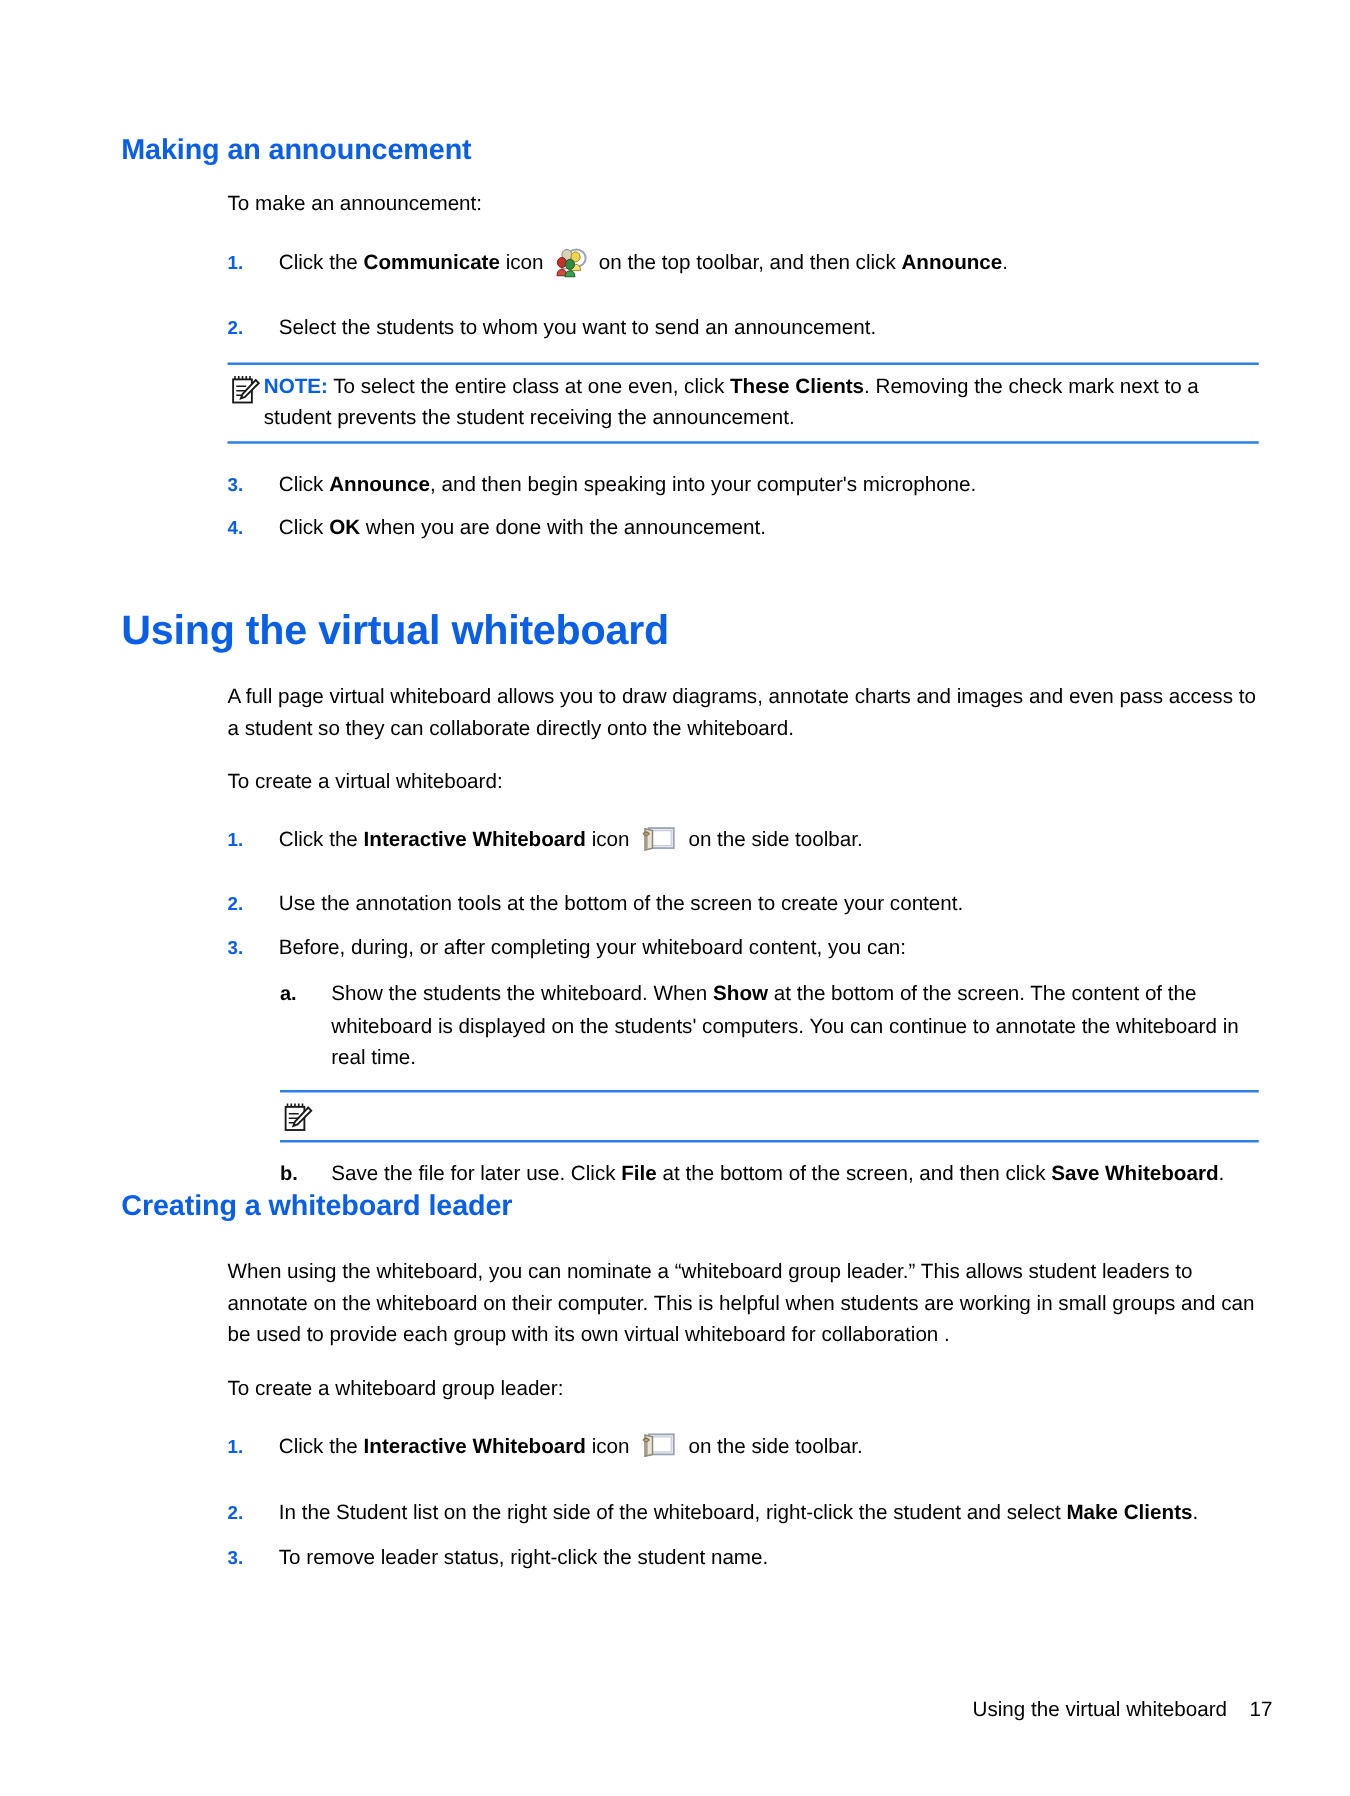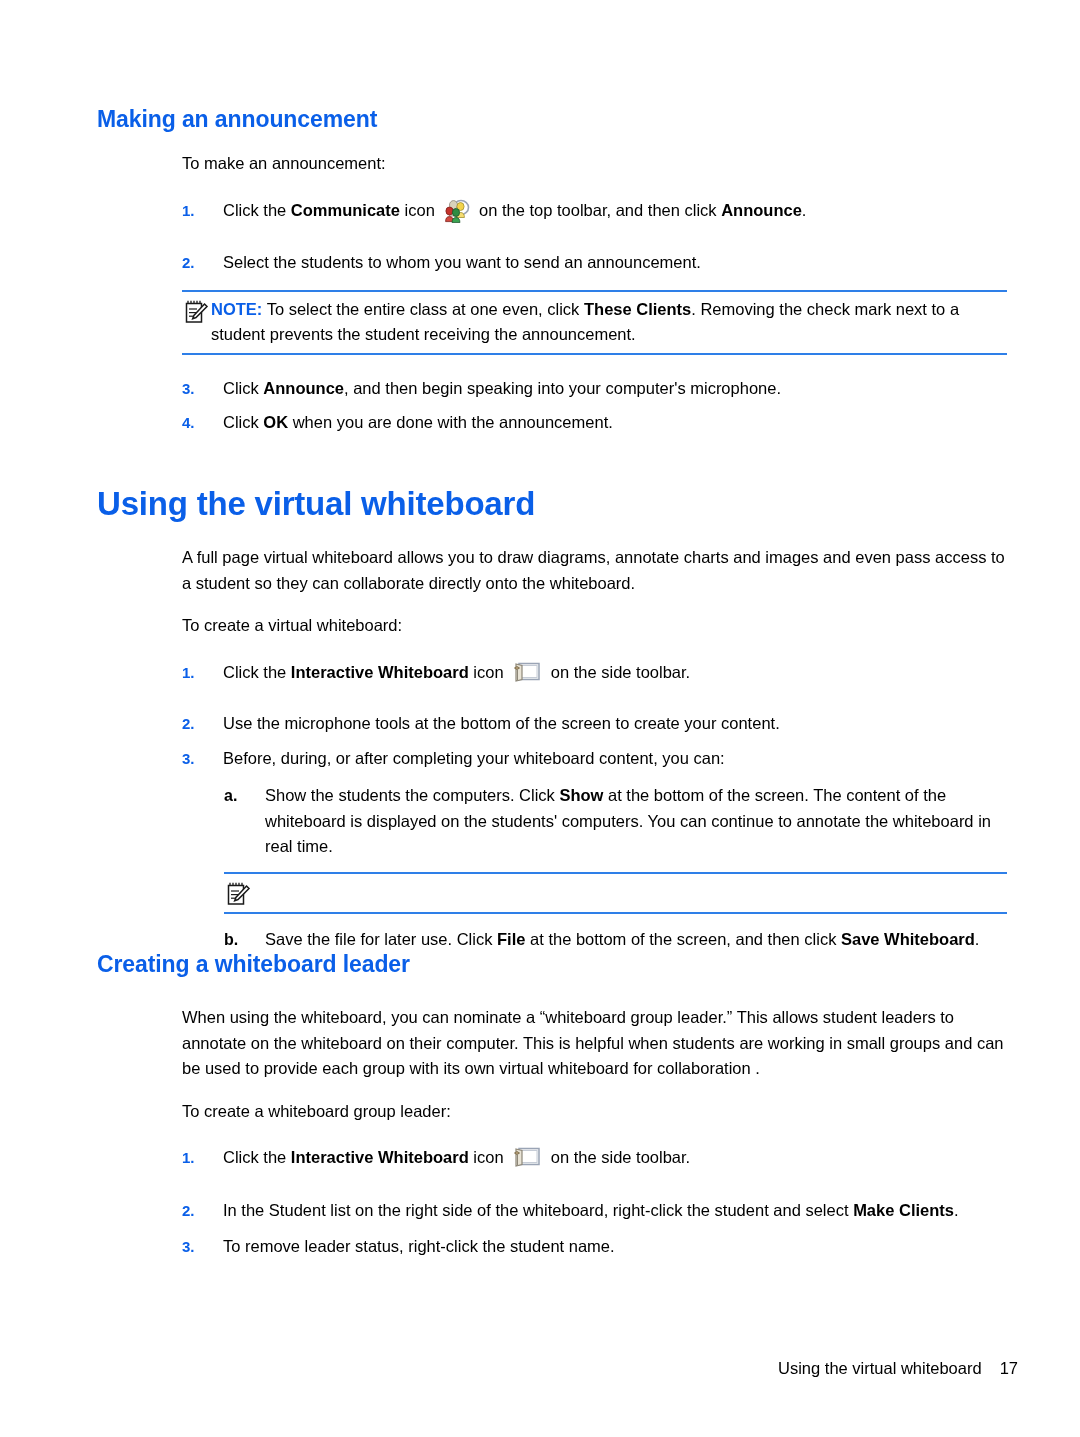--- a/index.html
+++ b/index.html
@@ -202,31 +202,31 @@
              <rect x="7" y="2.5" width="20" height="16" fill="#f4f6f8" stroke="#9aa4b5" stroke-width="1.5"></rect>
              <rect x="9" y="4.5" width="16" height="12" fill="#ffffff" stroke="#c6ccd6" stroke-width="1"></rect>
              <path d="M4 3 l6 1.5 l0 14 l-6 1.5 z" fill="#e9e4d6" stroke="#8d8778" stroke-width="1.2"></path>
              <path d="M2.5 7 q2.5 -3 5 0 q-2.5 3 -5 0z" fill="#b8a27a" stroke="#7d6d4d" stroke-width=".9"></path>
              <line x1="5.5" y1="8.5" x2="5.5" y2="19" stroke="#8d8778" stroke-width="1"></line>
            </svg></span><span> on the side toolbar.</span></div>
     </div>
 
     <div class="li" style="margin-left:85px; margin-top:19px;">
       <div class="li-marker">2.</div>
-      <div class="li-body">Use the microphone tools at the bottom of the screen to create your content.</div>
+      <div class="li-body">Use the annotation tools at the bottom of the screen to create your content.</div>
     </div>
 
     <div class="li" style="margin-left:85px; margin-top:9px;">
       <div class="li-marker">3.</div>
       <div class="li-body">Before, during, or after completing your whiteboard content, you can:</div>
     </div>
 
     <div class="li" style="margin-left:127px; width:783px; margin-top:12px;">
       <div class="li-marker alpha">a.</div>
-      <div class="li-body"><span>Show the students the computers. Click </span><b>Show</b><span> at the bottom of the screen. The content of the whiteboard is displayed on the students' computers. You can continue to annotate the whiteboard in real time.</span></div>
+      <div class="li-body"><span>Show the students the whiteboard. When </span><b>Show</b><span> at the bottom of the screen. The content of the whiteboard is displayed on the students' computers. You can continue to annotate the whiteboard in real time.</span></div>
     </div>
 
     <div class="note" style="margin-left:127px; width:783px; margin-top:12px;">
       <span class="note-icon">
         <svg width="26" height="26" viewBox="0 0 26 26">
           <rect x="3.5" y="4.5" width="15" height="18.5" fill="#ffffff" stroke="#1a1a1a" stroke-width="1.5"></rect>
           <line x1="6" y1="10" x2="14" y2="10" stroke="#1a1a1a" stroke-width="1.2"></line>
           <line x1="6" y1="13.6" x2="14" y2="13.6" stroke="#1a1a1a" stroke-width="1.2"></line>
           <line x1="6" y1="17.2" x2="11.5" y2="17.2" stroke="#1a1a1a" stroke-width="1.2"></line>
           <g stroke="#1a1a1a" stroke-width="1.3">

